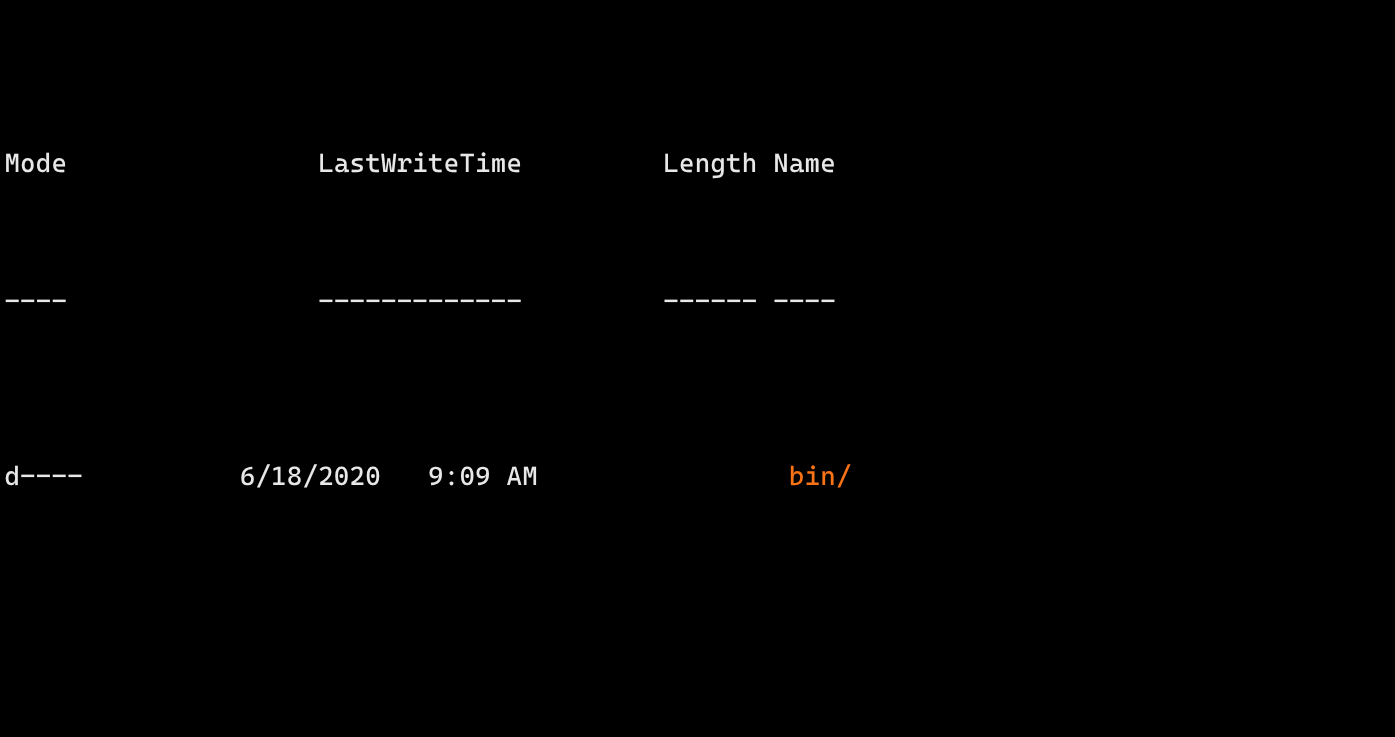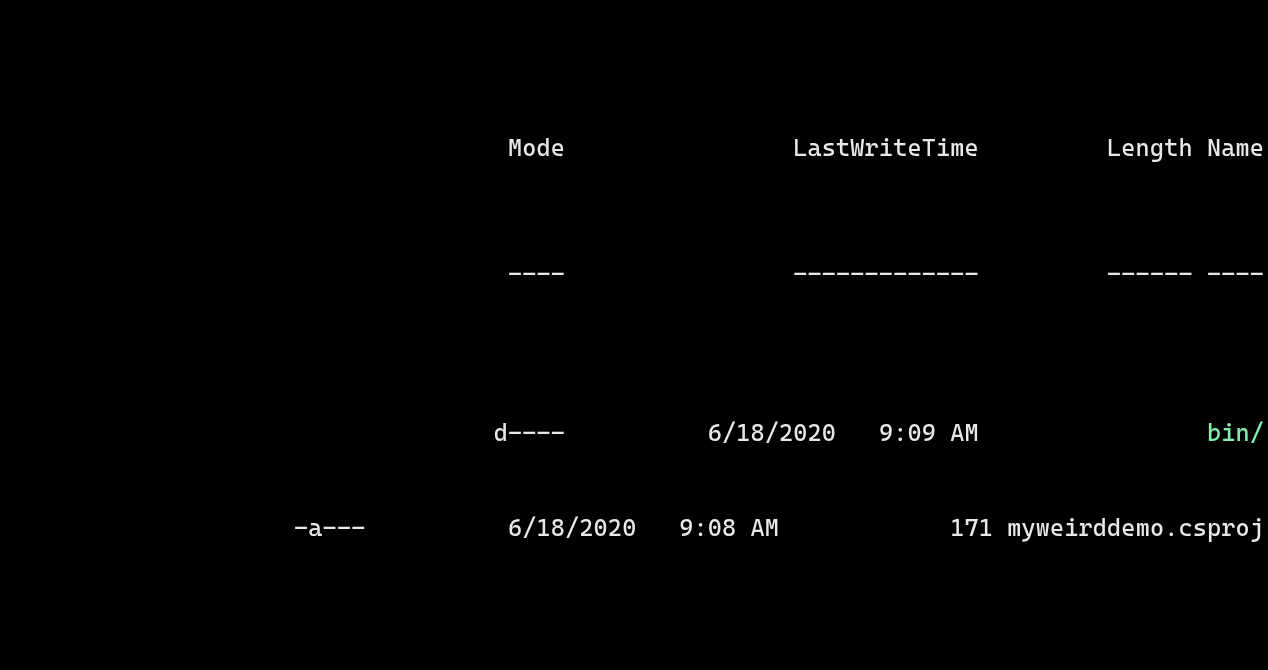--- a/index.html
+++ b/index.html
@@ -14,36 +14,35 @@
     height: 670px;
     overflow: hidden;
     letter-spacing: 0.2px;
   }
   .terminal {
     padding: 6px 4px 0 4px;
     white-space: pre;
   }
   .header-row { color:#e8e8e8; }
   .dashes { color:#e8e8e8; }
-  .dir-name { color:#86efac; }
-  .row { white-space: pre; text-align: right; }
+  .dir-name { color:#f97316; }
+  .row { white-space: pre; }
 </style>
 </head>
 <body>
 
 <div class="terminal">
 
   
   <div class="row header-row"><span>Mode</span>                <span>LastWriteTime</span>         <span>Length</span> <span>Name</span></div>
   
   <div class="row dashes"><span>----</span>                <span>-------------</span>         <span>------</span> <span>----</span></div>
 
   
   <div class="row"><span>d----</span>          <span>6/18/2020</span>   <span>9:09 AM</span>                <span class="dir-name">bin/</span></div>
-  <div class="row"><span>-a---</span>          <span>6/18/2020</span>   <span>9:08 AM</span>            <span>171</span> <span>myweirddemo.csproj</span></div>
   
 
   
   
 
   
   
 
   
   

